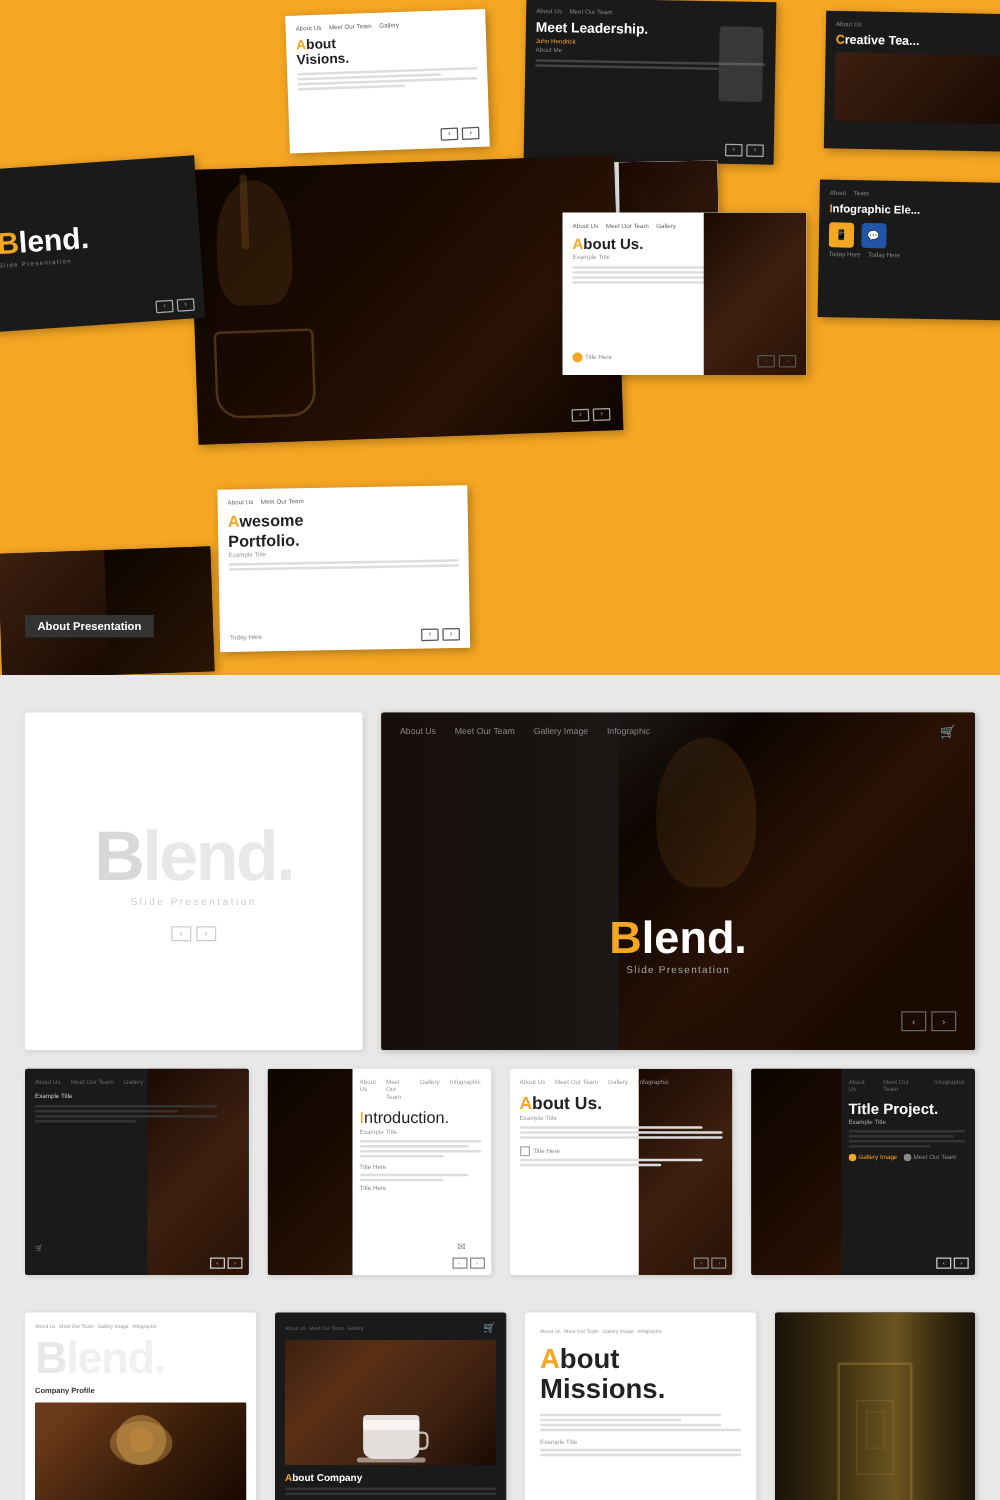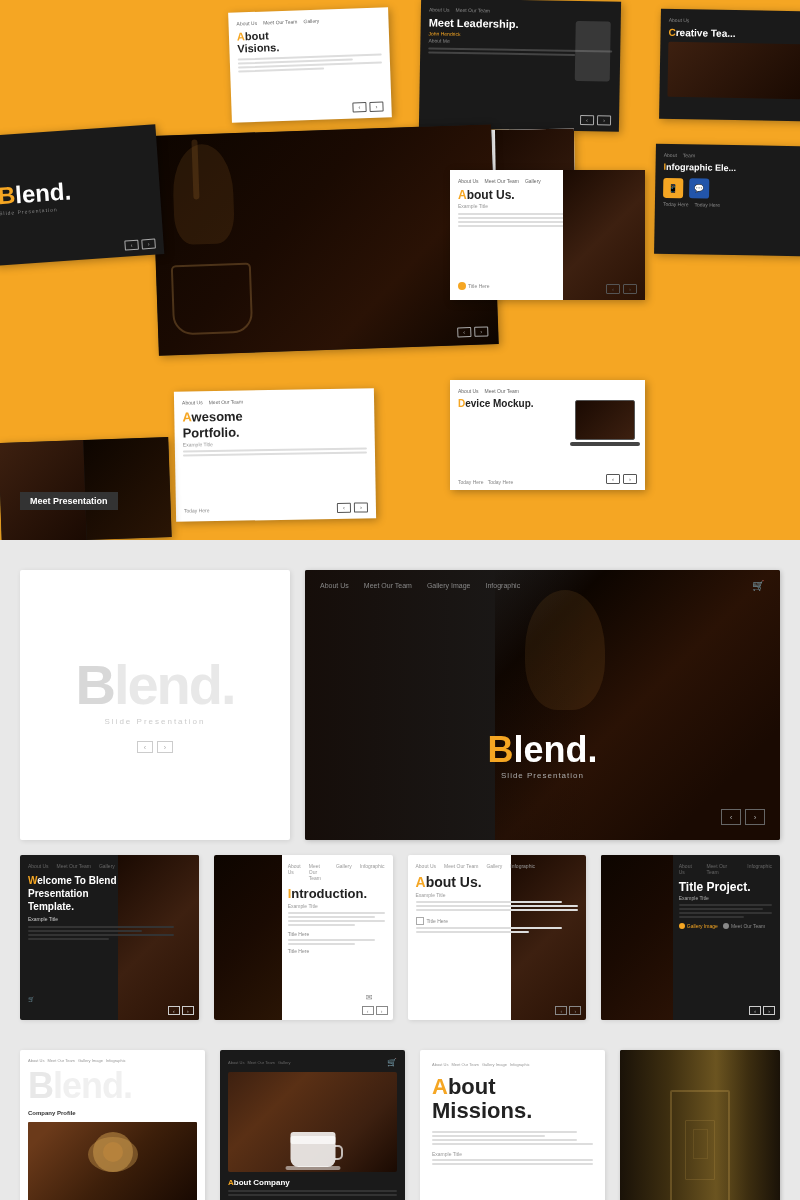--- a/index.html
+++ b/index.html
@@ -681,39 +681,20 @@
           <span>Title Here</span>
         </div>
       </div>
       <div class="card-nav-arrows">
         <div class="nav-arrow">‹</div>
         <div class="nav-arrow">›</div>
       </div>
     </div>
   </div>
 
-  <div class="slide-card card-device-mockup">
-    <div class="card-inner">
-      <div class="card-nav">
-        <span>About Us</span>
-        <span>Meet Our Team</span>
-      </div>
-      <div style="font-size:10px; font-weight:bold; color:#222;">
-        <span style="color:#f5a623">D</span>evice Mockup.
-      </div>
-
-      <div style="position:absolute; right:10px; top:20px; width:60px; height:40px; background:linear-gradient(135deg,#1a0a02,#3d2010); border-radius:2px; border:1px solid #555;"></div>
-      <div style="position:absolute; right:5px; top:62px; width:70px; height:4px; background:#444; border-radius:2px;"></div>
-      <div style="position:absolute; bottom:5px; left:8px; font-size:5px; color:#888;">Today Here &nbsp; Today Here</div>
-      <div class="card-nav-arrows">
-        <div class="nav-arrow">‹</div>
-        <div class="nav-arrow">›</div>
-      </div>
-    </div>
-  </div>
 
   <div class="slide-card card-infographic dark">
     <div class="card-inner">
       <div class="card-nav-dark">
         <span>About</span>
         <span>Team</span>
       </div>
       <div style="font-size:9px; font-weight:bold; color:#fff;">
         <span style="color:#f5a623">I</span>nfographic Ele...
       </div>
@@ -751,21 +732,21 @@
     </div>
   </div>
 
   <div class="slide-card card-small-bottom dark">
     <div style="display:flex; height:100%;">
       <div style="width:50%; height:100%; background:linear-gradient(135deg,#3d2010,#1a0a02);"></div>
       <div style="width:50%; height:100%; background:linear-gradient(135deg,#0d0500,#2a1505);"></div>
     </div>
   </div>
 
-  <div class="blend-label">Meet Presentation</div>
+  <div class="blend-label">About Presentation</div>
 </div>
 
 <div class="middle-section">
   <div class="middle-row">
 
     <div class="big-card-white">
       <div style="font-size:56px; font-weight:900; color:#e8e8e8; letter-spacing:-2px; line-height:1;">
         <span style="color:#d8d8d8">B</span>lend.
       </div>
       <div style="font-size:8px; color:#ccc; letter-spacing:2px; margin-top:4px;">Slide Presentation</div>
@@ -804,23 +785,20 @@
 
   <div class="bottom-cards-row">
 
     <div class="medium-card dark-card" style="position:relative; overflow:hidden;">
       <div style="position:absolute; right:0; top:0; width:45%; height:100%; background:linear-gradient(135deg,#1a0a02,#3d2010,#2a1205);"></div>
       <div class="medium-card-inner">
         <div class="medium-card-nav dark-nav">
           <span>About Us</span>
           <span>Meet Our Team</span>
           <span>Gallery</span>
-        </div>
-        <div class="welcome-card-title">
-          <span style="color:#f5a623">W</span>elcome To Blend<br>Presentation<br>Template.
         </div>
         <div class="welcome-card-sub">Example Title</div>
         <div class="text-line dark-tl w90"></div>
         <div class="text-line dark-tl w70"></div>
         <div class="text-line dark-tl w90"></div>
         <div class="text-line dark-tl w50"></div>
         <div class="small-arrows">
           <div class="small-arrow light-arrow">‹</div>
           <div class="small-arrow light-arrow">›</div>
         </div>
@@ -831,21 +809,21 @@
     <div class="medium-card" style="position:relative; overflow:hidden;">
 
       <div style="position:absolute; left:0; top:0; width:38%; height:100%; background:linear-gradient(135deg,#0d0500,#1a0a02,#2a1505);"></div>
       <div class="medium-card-inner" style="padding-left: calc(38% + 6px);">
         <div class="medium-card-nav">
           <span>About Us</span>
           <span>Meet Our Team</span>
           <span>Gallery</span>
           <span>Infographic</span>
         </div>
-        <div style="font-size:13px; font-weight:bold; color:#222; line-height:1.2;">
+        <div style="font-size:13px; font-weight:normal; color:#222; line-height:1.2;">
           <span style="color:#f5a623">I</span>ntroduction.
         </div>
         <div style="font-size:5px; color:#999; margin-top:1px;">Example Title</div>
         <div class="text-line w100" style="margin-top:3px;"></div>
         <div class="text-line w90"></div>
         <div class="text-line w100"></div>
         <div class="text-line w70"></div>
         <div style="margin-top:5px; font-size:5px; color:#888;">Title Here</div>
         <div class="text-line w90"></div>
         <div class="text-line w70"></div>

